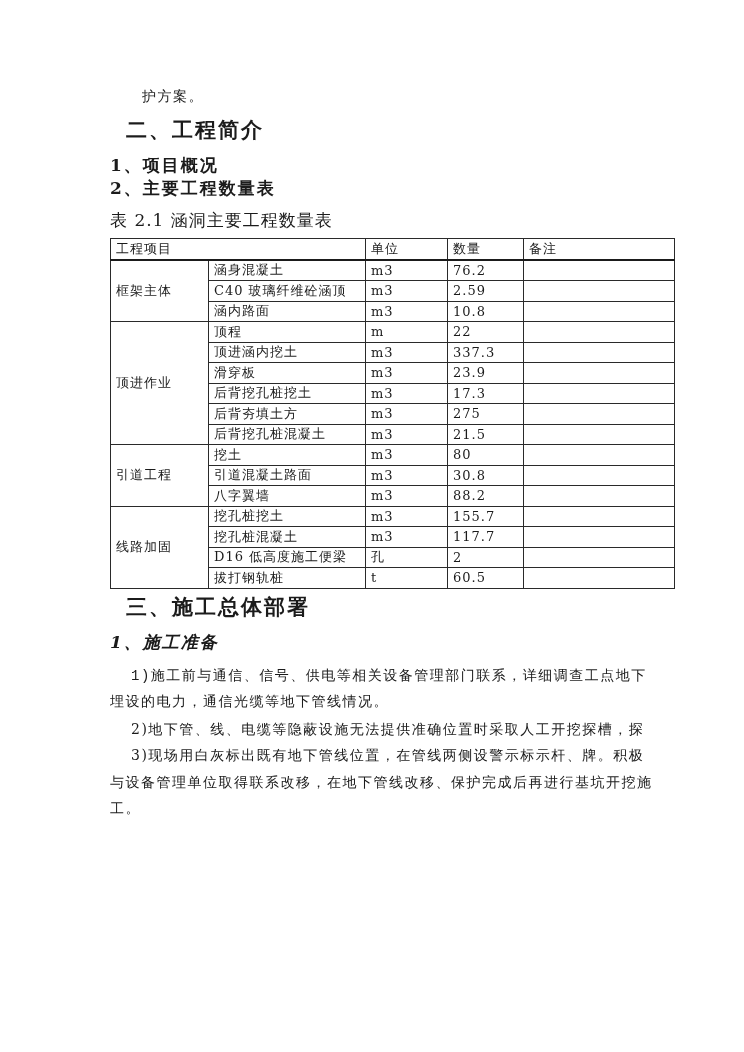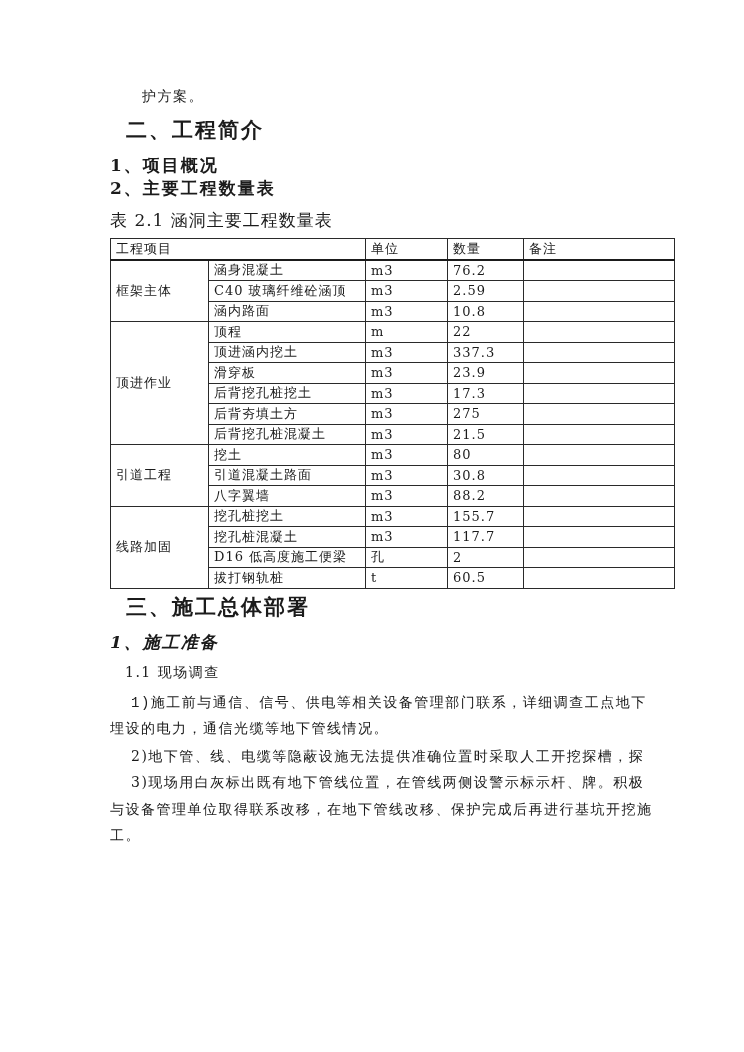--- a/index.html
+++ b/index.html
@@ -198,21 +198,20 @@
         <td>60.5</td>
         <td></td>
       </tr>
     </tbody>
   </table>
 
   <div class="h-major sec3-h">三、施工总体部署</div>
 
   <div class="h-sub sec3-h3">1、施工准备</div>
 
-  <div class="line body-text sub11 indent-1">1.1 现场调查</div>
 
   <div class="para3 para-first body-text">
     <div class="line indent-num">1)施工前与通信、信号、供电等相关设备管理部门联系，详细调查工点地下</div>
     <div class="line">埋设的电力，通信光缆等地下管线情况。</div>
   </div>
 
   <div class="para3 body-text">
     <div class="line indent-num">2)地下管、线、电缆等隐蔽设施无法提供准确位置时采取人工开挖探槽，探</div>
   </div>
 

